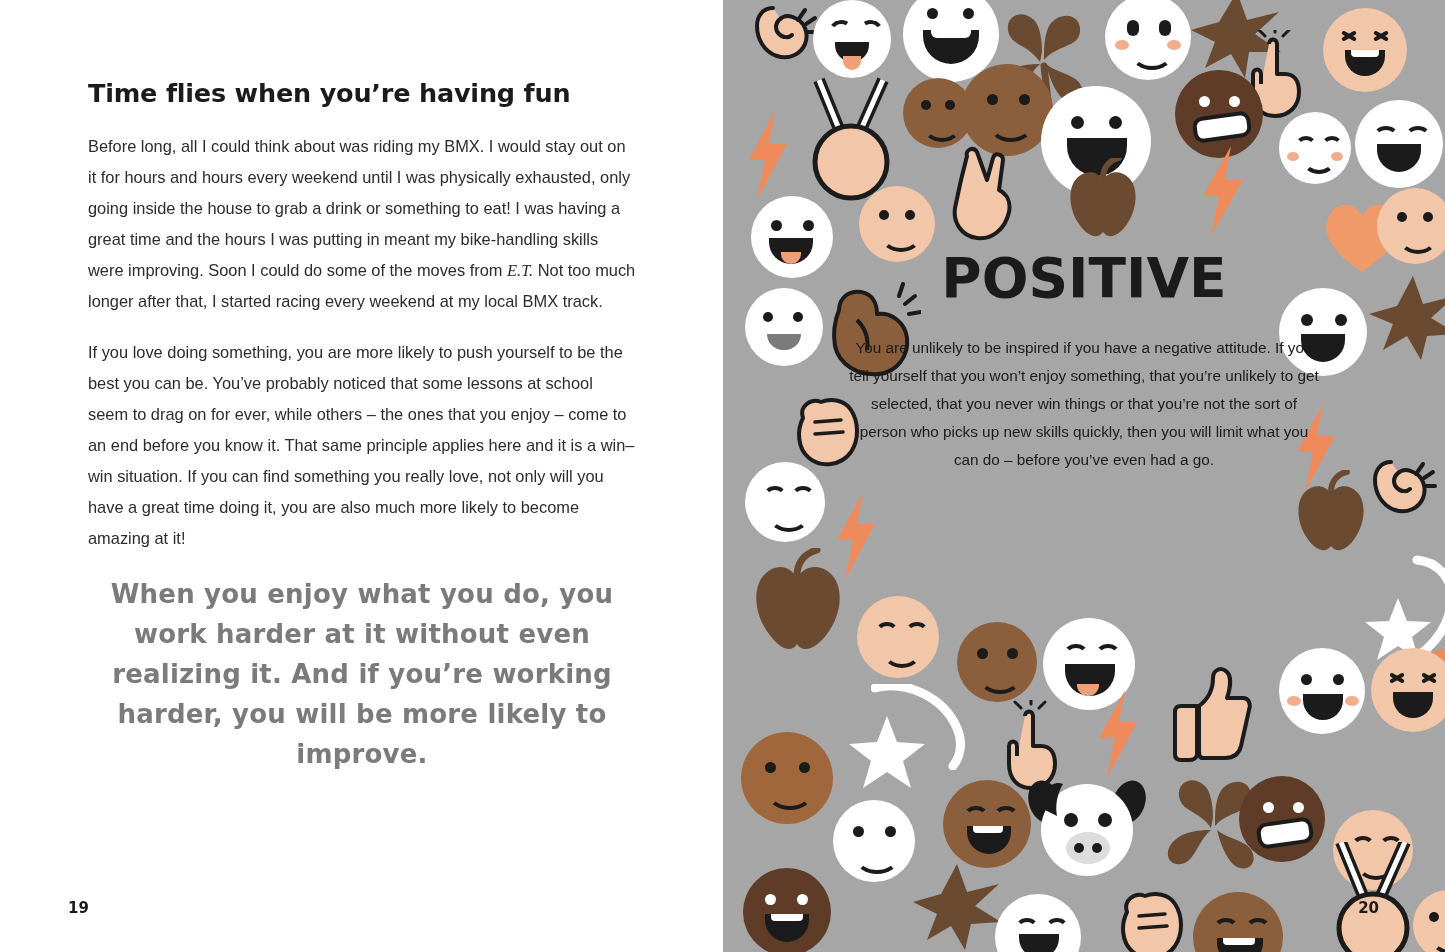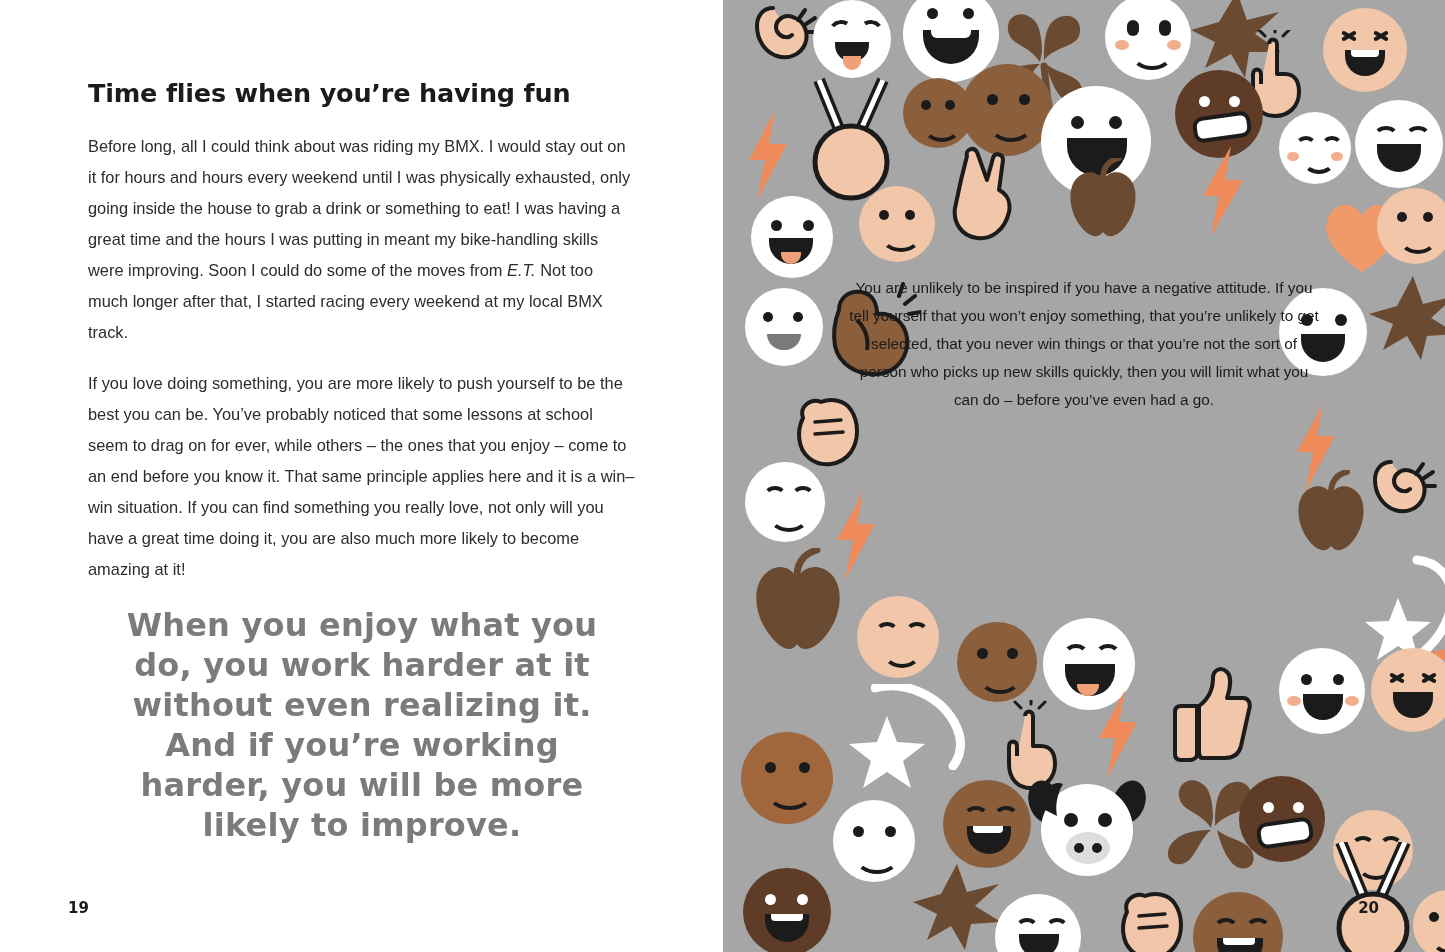--- a/index.html
+++ b/index.html
@@ -44,26 +44,27 @@
   }
   .body-par {
     font-size: 16.4px;
     line-height: 31px;
     color: #2c2c2c;
     margin: 0 0 20px 0;
     font-family: "Liberation Sans", sans-serif;
   }
   .body-par em {
     font-style: italic;
+    font-family: Liberation Serif, serif;
   }
   .pull-quote {
     text-align: center;
     font-family: "DejaVu Sans", sans-serif;
     font-weight: bold;
-    font-size: 32px;
+    font-size: 26px;
     line-height: 40px;
     color: #7b7b7b;
     letter-spacing: 0.2px;
     padding: 0 18px;
   }
   .folio {
     position: absolute;
     bottom: 35px;
     font-family: "DejaVu Sans", sans-serif;
     font-weight: bold;
@@ -676,18 +677,19 @@
       <div class="sticker" style="left:690px; top:890px;">
         <div class="face" style="width:70px;height:70px;background:#f2c6a8;">
           <div class="eye" style="left:16px;top:22px;width:10px;height:10px;"></div>
 
           <div class="smile" style="left:18px;top:34px;width:30px;height:22px;"></div>
         </div>
       </div>
     </div>
 
     <div class="right-text">
+      <div class="power-line2">POSITIVE</div>
       <p class="right-par">You are unlikely to be inspired if you have a negative attitude. If you tell yourself that you won’t enjoy something, that you’re unlikely to get selected, that you never win things or that you’re not the sort of person who picks up new skills quickly, then you will limit what you can do – before you’ve even had a go.</p>
     </div>
 
     <div class="folio folio-right">20</div>
   </div>
 </div>
 
 </body></html>

